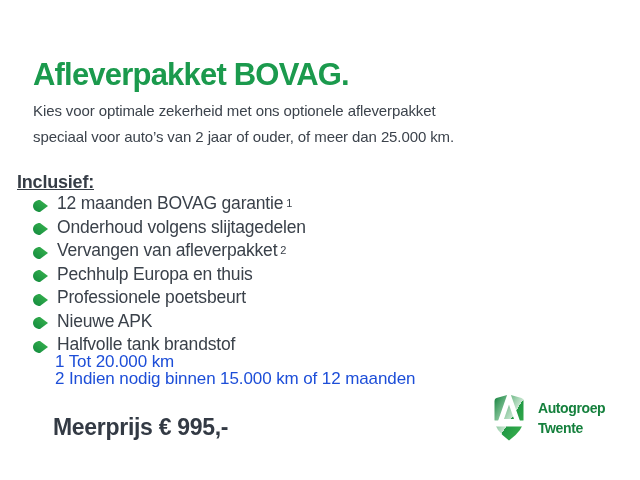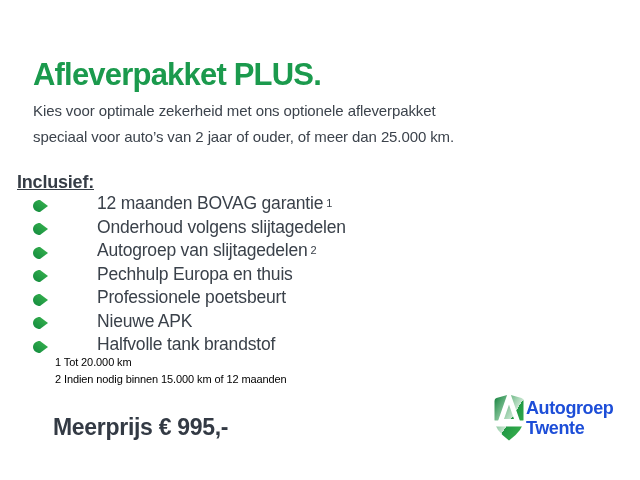--- a/index.html
+++ b/index.html
@@ -19,37 +19,37 @@
     position:absolute;left:17px;top:172px;
     font-size:18px;font-weight:bold;letter-spacing:-0.2px;color:#363d46;text-decoration:underline;
   }
   .features{
     position:absolute;left:33px;top:192px;margin:0;padding:0;list-style:none;width:560px;
   }
   .features li{
     display:flex;align-items:center;height:23.5px;
   }
   .bullet{width:15px;height:12px;flex:0 0 15px;margin-right:9px;display:inline-block;}
-  .item-text{font-size:17.5px;letter-spacing:-0.2px;color:#3a414a;white-space:nowrap;margin-left:40px;}
+  .item-text{font-size:17.5px;letter-spacing:-0.2px;color:#3a414a;white-space:nowrap;}
   .features sup{font-size:11px;color:#3a414a;margin-left:3px;position:relative;top:-1px;}
   .footnotes{
     position:absolute;left:55px;top:354px;
-    font-size:11px;line-height:16.5px;letter-spacing:-0.1px;color:#000000;
+    font-size:17px;line-height:16.5px;letter-spacing:-0.1px;color:#1d4ed8;
   }
   .price{
     position:absolute;left:53px;top:397px;
     font-size:23px;font-weight:bold;letter-spacing:-0.3px;color:#333a44;margin-top:17px;
   }
   .logo{
     position:absolute;left:492px;top:393px;display:flex;align-items:flex-start;
   }
   .logo-shield{width:34px;height:49px;display:block;}
   .logo-text{
-    margin-left:0;margin-top:6px;
-    font-size:18px;line-height:19.5px;font-weight:bold;letter-spacing:-0.4px;color:#1d4ed8;
+    margin-left:12px;margin-top:6px;
+    font-size:14px;line-height:19.5px;font-weight:bold;letter-spacing:-0.4px;color:#15803d;
   }
   .hidden-defs{position:absolute;width:0;height:0;overflow:hidden;}
 </style>
 </head>
 <body>
 
 <svg class="hidden-defs" aria-hidden="true">
   <defs>
     <linearGradient id="bulletGrad" x1="0" y1="1" x2="1" y2="0">
       <stop offset="0" stop-color="#128a3e"></stop>
@@ -59,21 +59,21 @@
       <stop offset="0" stop-color="#0d7d38"></stop>
       <stop offset="0.55" stop-color="#21994441"></stop>
       <stop offset="0.55" stop-color="#219944"></stop>
       <stop offset="1" stop-color="#3eb54f"></stop>
     </linearGradient>
   </defs>
 </svg>
 
 <div class="canvas">
 
-  <h1 class="heading">Afleverpakket PLUS.</h1>
+  <h1 class="heading">Afleverpakket BOVAG.</h1>
 
   <p class="intro"><span>Kies voor optimale zekerheid met ons optionele afleverpakket</span><br><span>speciaal voor auto’s van 2 jaar of ouder, of meer dan 25.000 km.</span></p>
 
   <div class="list-label">Inclusief:</div>
 
   <ul class="features">
     <li>
       <span class="bullet"><svg viewBox="0 0 15 12" width="15" height="12">
             <path d="M7 0 C3 0 0 2.6 0 6 C0 9.4 3 12 7 12 L15 6 Z" fill="url(#bulletGrad)"></path>
           </svg></span>
@@ -84,21 +84,21 @@
       <span class="bullet"><svg viewBox="0 0 15 12" width="15" height="12">
             <path d="M7 0 C3 0 0 2.6 0 6 C0 9.4 3 12 7 12 L15 6 Z" fill="url(#bulletGrad)"></path>
           </svg></span>
       <span class="item-text">Onderhoud volgens slijtagedelen</span>
         <sup></sup>
     </li>
     <li>
       <span class="bullet"><svg viewBox="0 0 15 12" width="15" height="12">
             <path d="M7 0 C3 0 0 2.6 0 6 C0 9.4 3 12 7 12 L15 6 Z" fill="url(#bulletGrad)"></path>
           </svg></span>
-      <span class="item-text">Autogroep van slijtagedelen</span>
+      <span class="item-text">Vervangen van afleverpakket</span>
         <sup>2</sup>
     </li>
     <li>
       <span class="bullet"><svg viewBox="0 0 15 12" width="15" height="12">
             <path d="M7 0 C3 0 0 2.6 0 6 C0 9.4 3 12 7 12 L15 6 Z" fill="url(#bulletGrad)"></path>
           </svg></span>
       <span class="item-text">Pechhulp Europa en thuis</span>
         <sup></sup>
     </li>
     <li>

